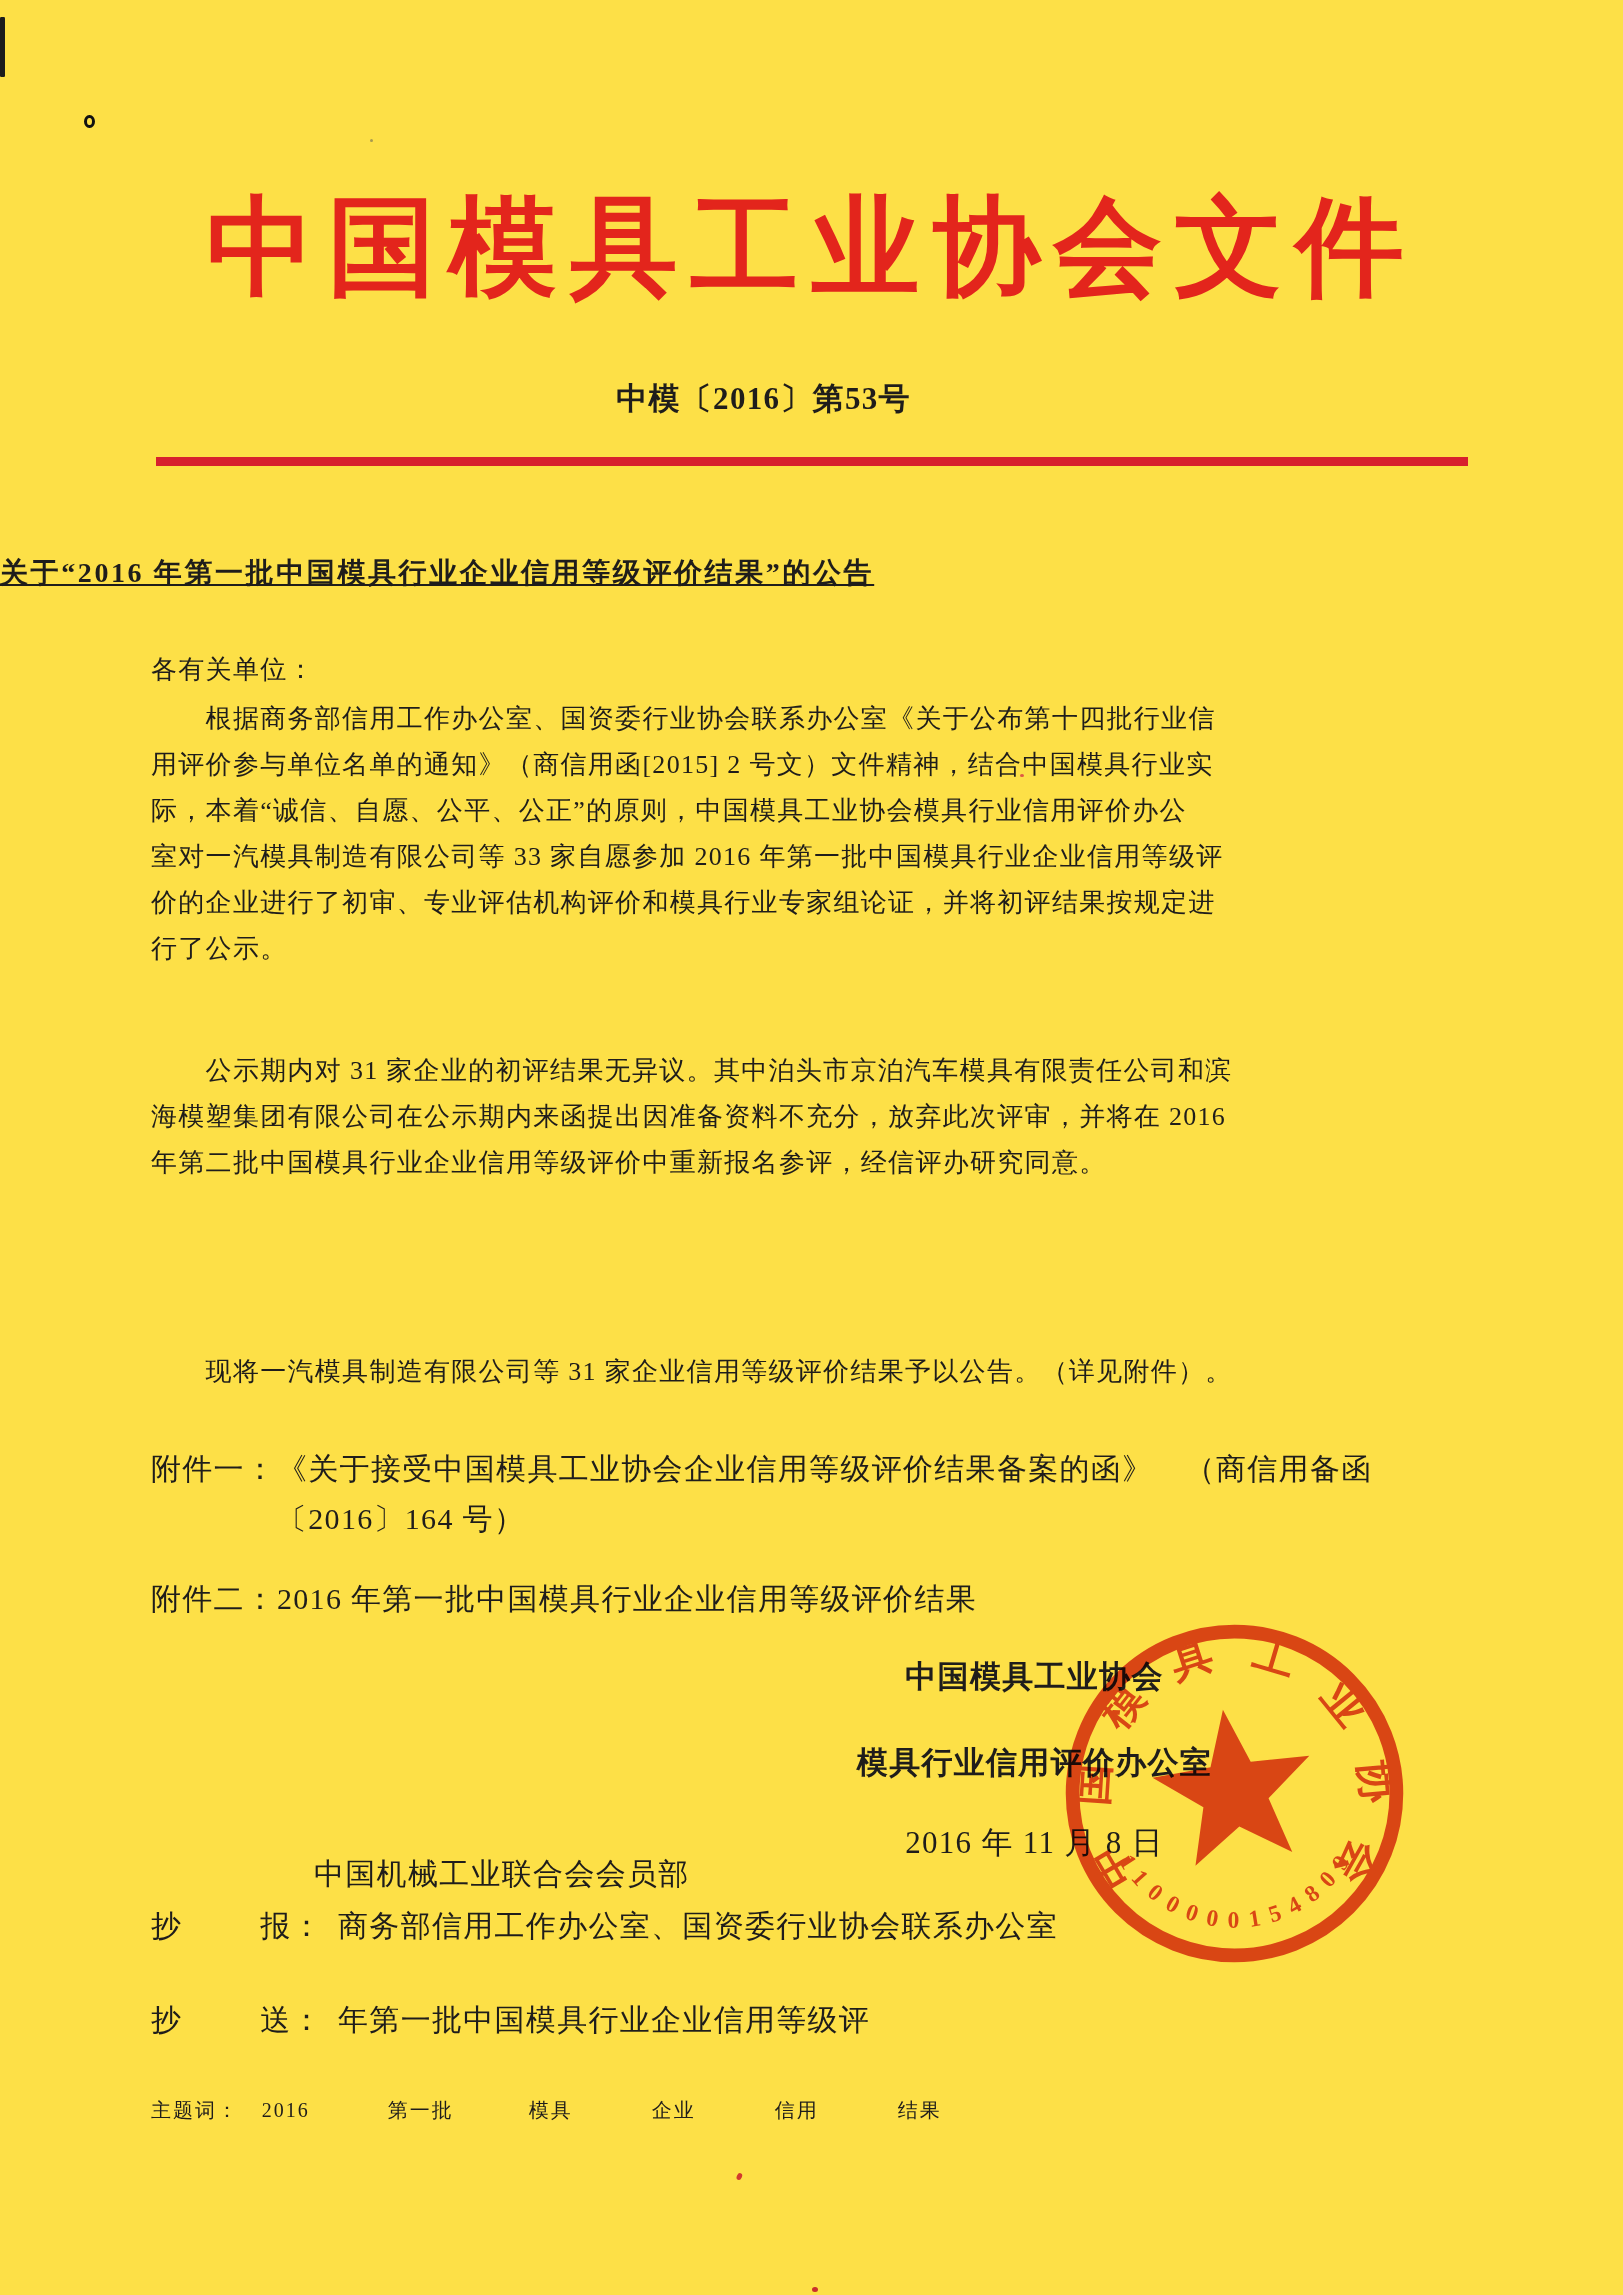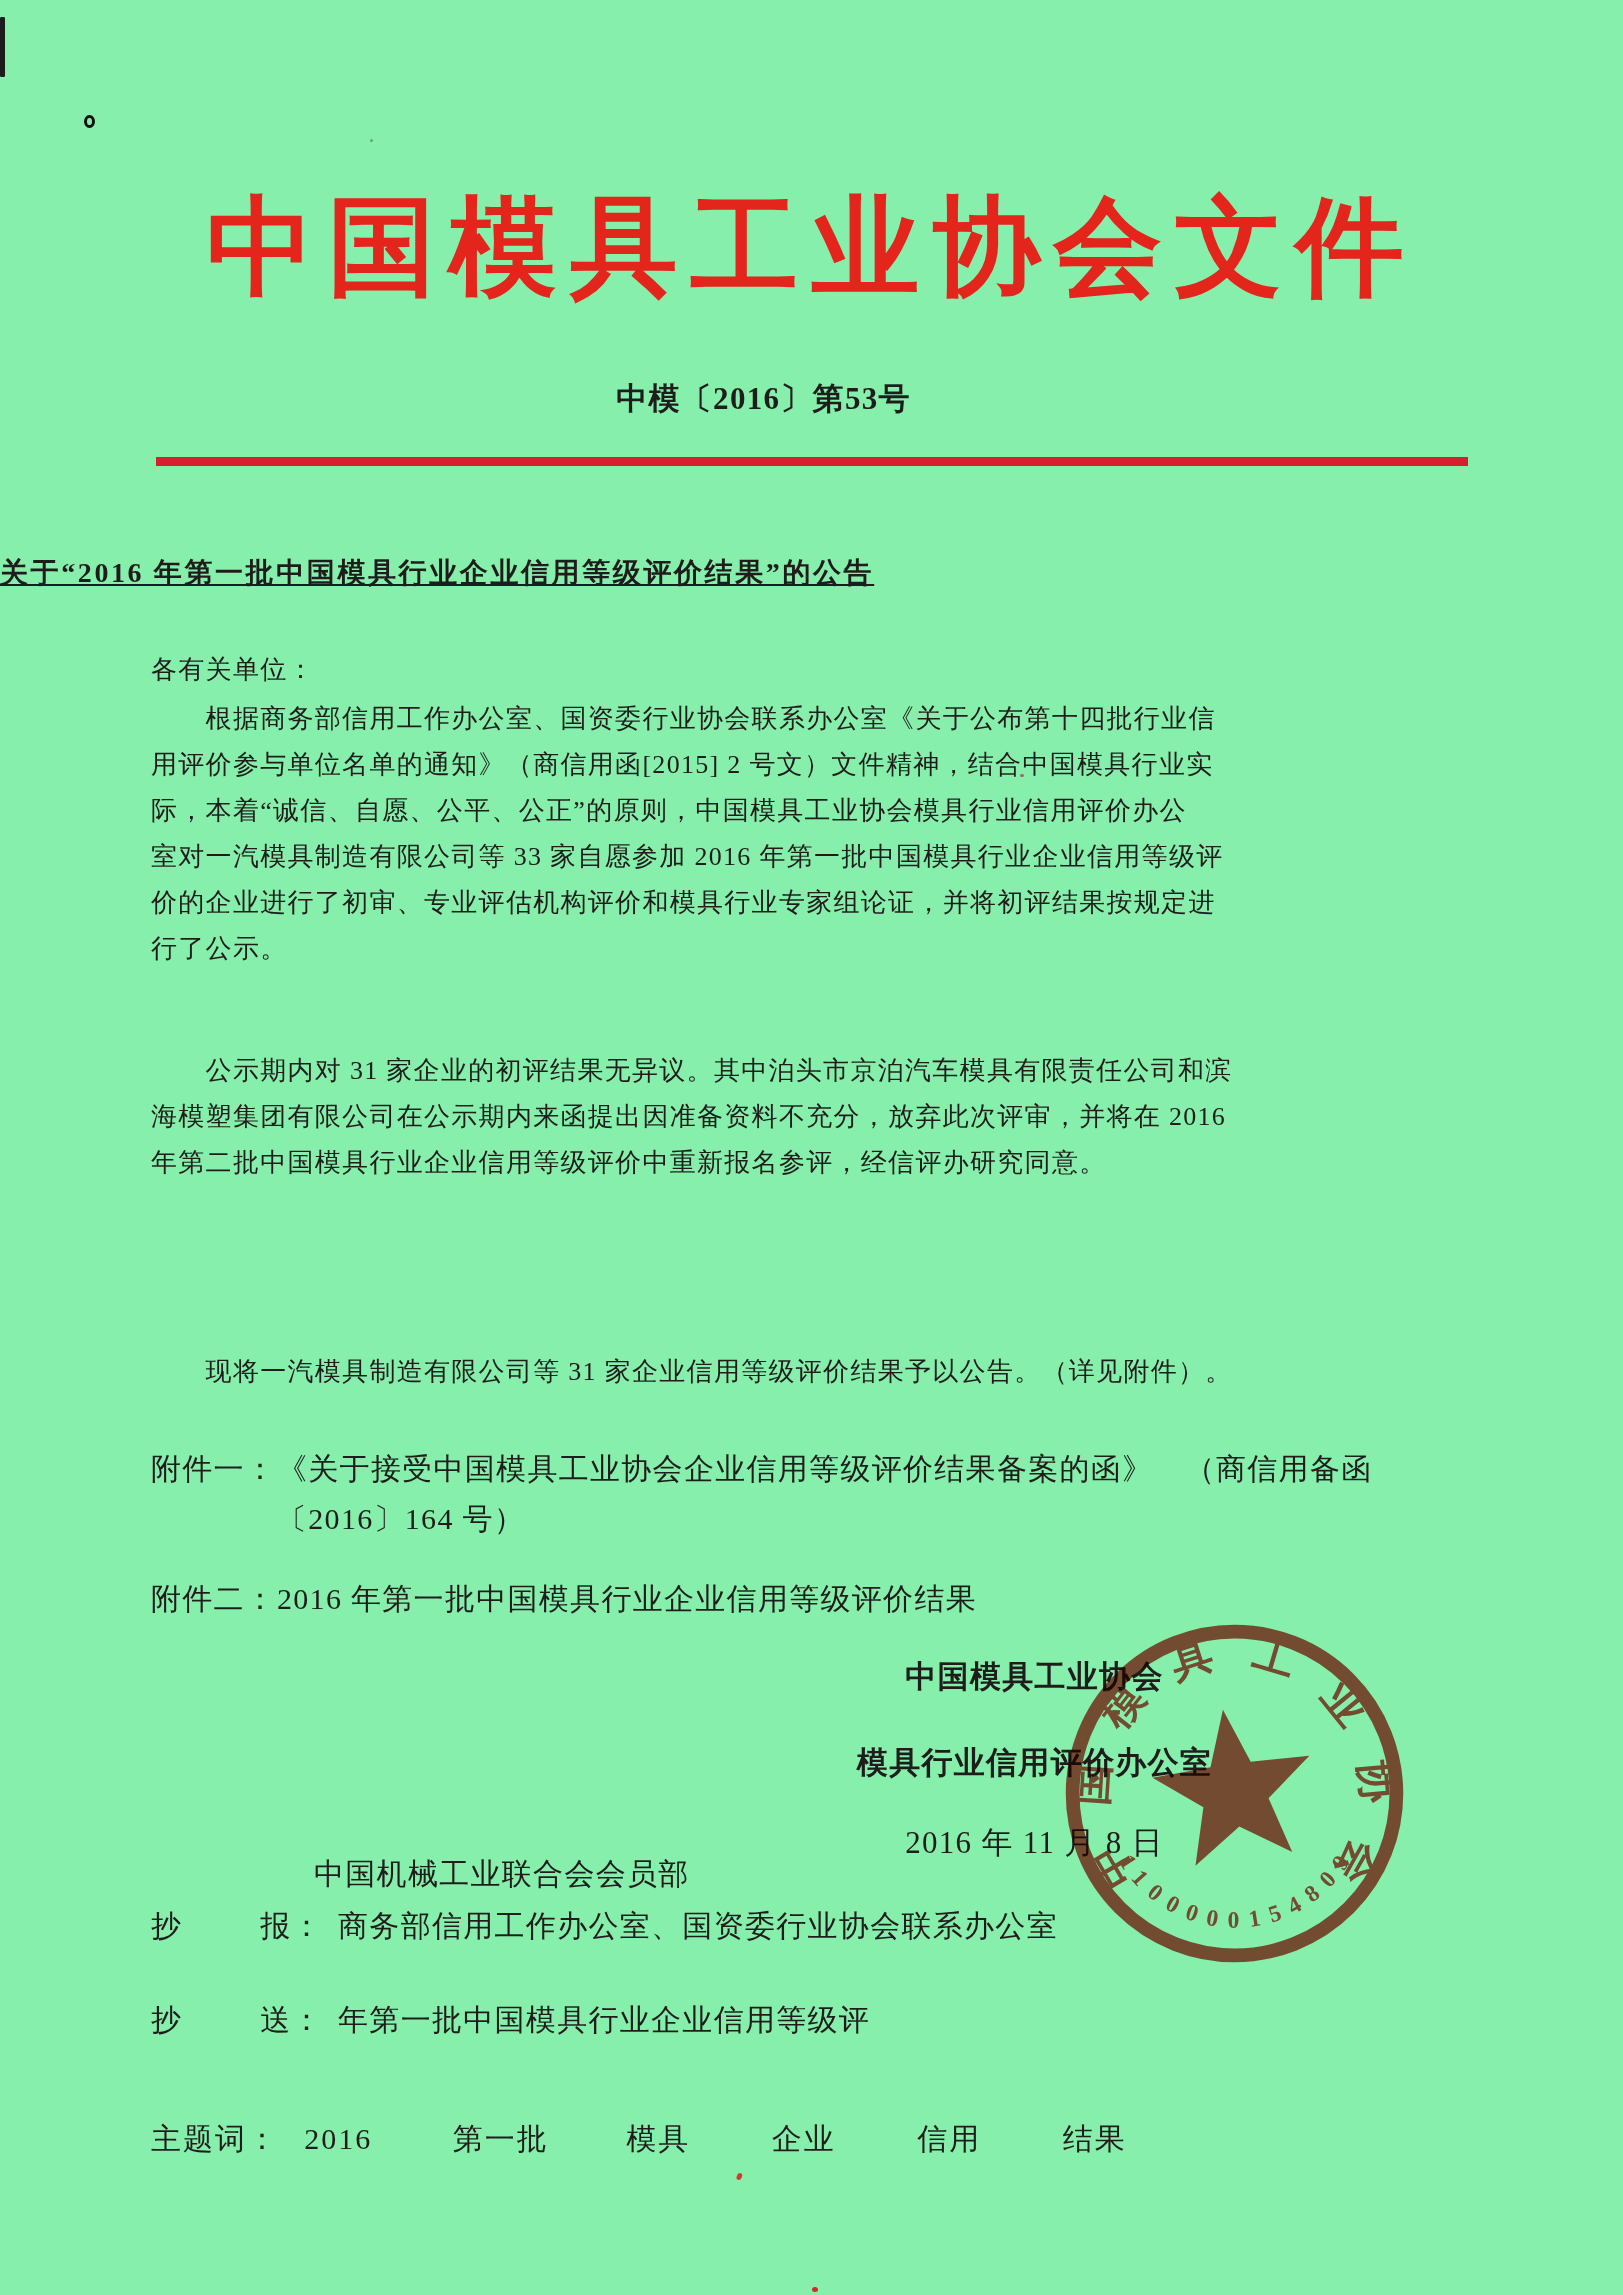--- a/index.html
+++ b/index.html
@@ -1,19 +1,19 @@
 <!DOCTYPE html>
 <html style="font-size:10.5px"><head>
 <meta charset="utf-8">
 <style>
   html,body{margin:0;padding:0;background:#e8e6e2;}
   .page{
     position:relative;
     width:1623px;height:2295px;
-    background:#86efac;
+    background:#fde047;
     overflow:hidden;
     font-family:"Liberation Serif","DejaVu Serif",serif;
     color:#1f1d1b;
   }
   
   .edge-sliver{position:absolute;left:0;top:17px;width:4.6px;height:60px;background:#1c1c1c;border-radius:1.3px;}
   .corner-ring{position:absolute;left:84px;top:115px;width:10.5px;height:13px;border:3.3px solid #111;border-radius:50%;box-sizing:border-box;}
   .speck{position:absolute;border-radius:50%;}
   .speck.red1{left:737px;top:2173px;width:4.6px;height:6.5px;background:#d23a2e;transform:rotate(25deg);}
   .speck.red2{left:812px;top:2287px;width:5.9px;height:5.2px;background:#c9302c;}
@@ -67,21 +67,21 @@
     mix-blend-mode:multiply;opacity:.88;
   }
 
   .cc-row{position:absolute;left:151px;font-size:30px;line-height:39px;letter-spacing:1.3px;white-space:nowrap;}
   .cc-report{top:1906px;text-align:center;}
   .cc-report-2{top:1854px;left:314px;font-family:Liberation Serif, serif;}
   .cc-send{top:2000px;}
   .cc-label-2{display:inline-block;margin-left:69px;}
   .cc-content{display:inline-block;margin-left:6.5px;}
 
-  .keywords-row{position:absolute;left:151px;top:2091px;font-size:30px;line-height:39px;letter-spacing:2px;white-space:nowrap;margin-top:28px;}
+  .keywords-row{position:absolute;left:151px;top:2091px;font-size:20px;line-height:39px;letter-spacing:2px;white-space:nowrap;}
   .kw{display:inline-block;}
   .kw-0{margin-left:15.7px;}
   .kw-1{margin-left:71px;}
   .kw-2{margin-left:68px;}
   .kw-3{margin-left:72px;}
   .kw-4{margin-left:72px;}
   .kw-5{margin-left:72px;}
 
   .stamp text{font-family:"Liberation Serif","DejaVu Serif",serif;font-weight:bold;}
 </style>

